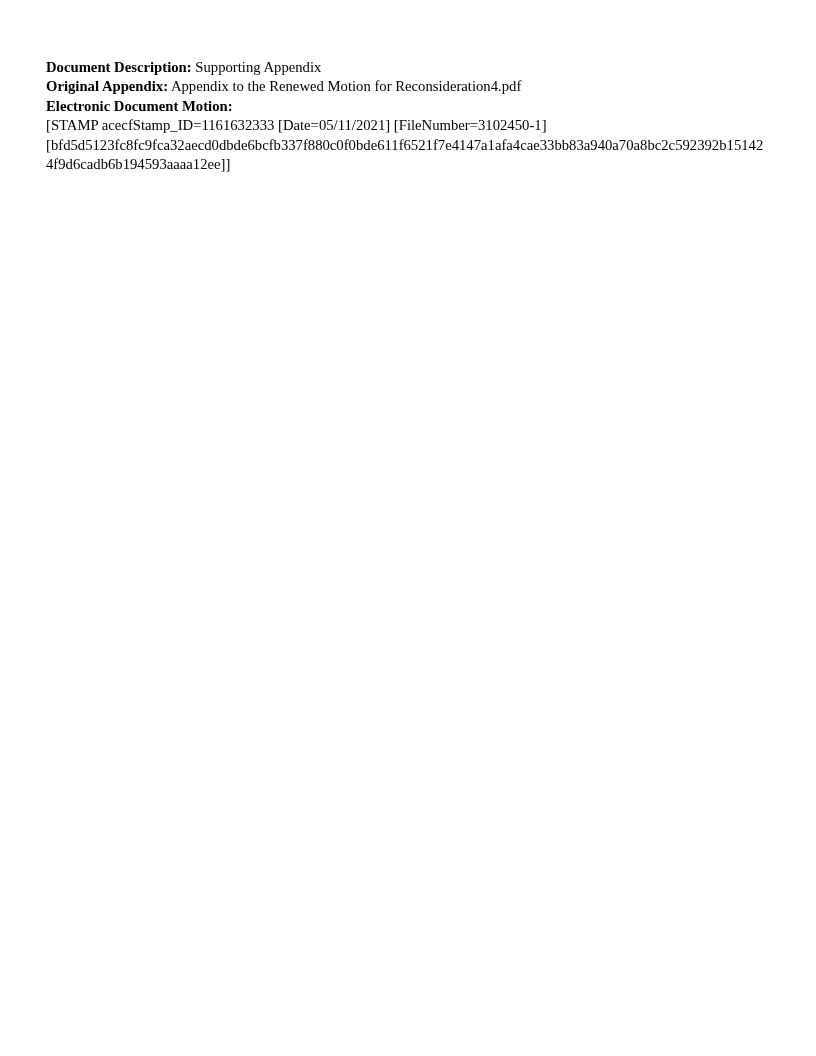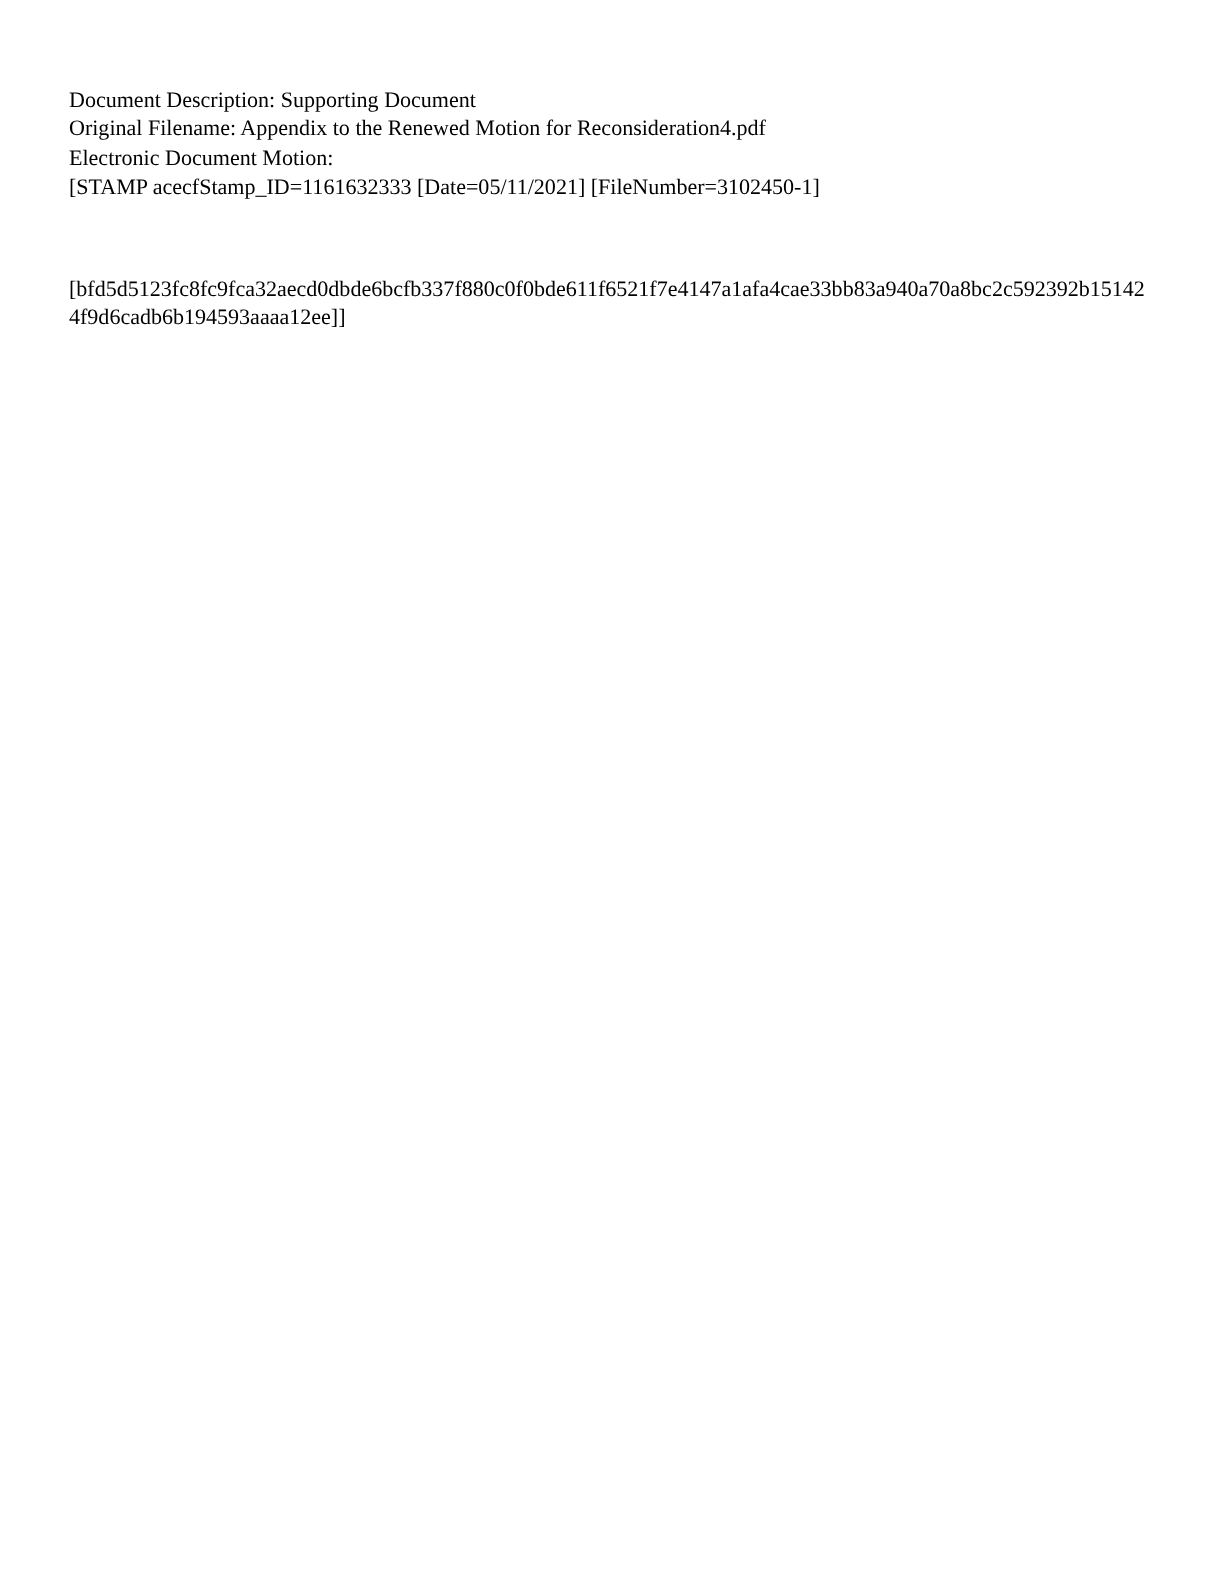--- a/index.html
+++ b/index.html
@@ -23,55 +23,54 @@
     background: #ffffff;
   }
   .doc-block {
     font-size: 14.7px;
     line-height: 1.32;
   }
   .meta-line {
     white-space: nowrap;
   }
   .label {
-    font-weight: normal;
+    font-weight: bold;
     text-align: center;
   }
   .value {
     font-weight: normal;
   }
   .stamp-block {
     margin-top: 0;
     font-size: 14.7px;
     line-height: 1.32;
     max-width: 730px;
     word-break: break-all;
   }
   .stamp-line-1 {
     white-space: nowrap;
   }
   .stamp-hash {
     display: block;
-    margin-top: 48px;
   }
 </style>
 </head>
 <body>
 
 <div class="page">
 
   <div class="doc-block">
 
     <div class="meta-line">
       <span class="label">Document Description:</span>
-      <span class="value">Supporting Document</span>
+      <span class="value">Supporting Appendix</span>
     </div>
 
     <div class="meta-line">
-      <span class="label">Original Filename:</span>
+      <span class="label">Original Appendix:</span>
       <span class="value">Appendix to the Renewed Motion for Reconsideration4.pdf</span>
     </div>
 
     <div class="meta-line">
       <span class="label">Electronic Document Motion:</span>
     </div>
 
   </div>
 
   <div class="stamp-block">

